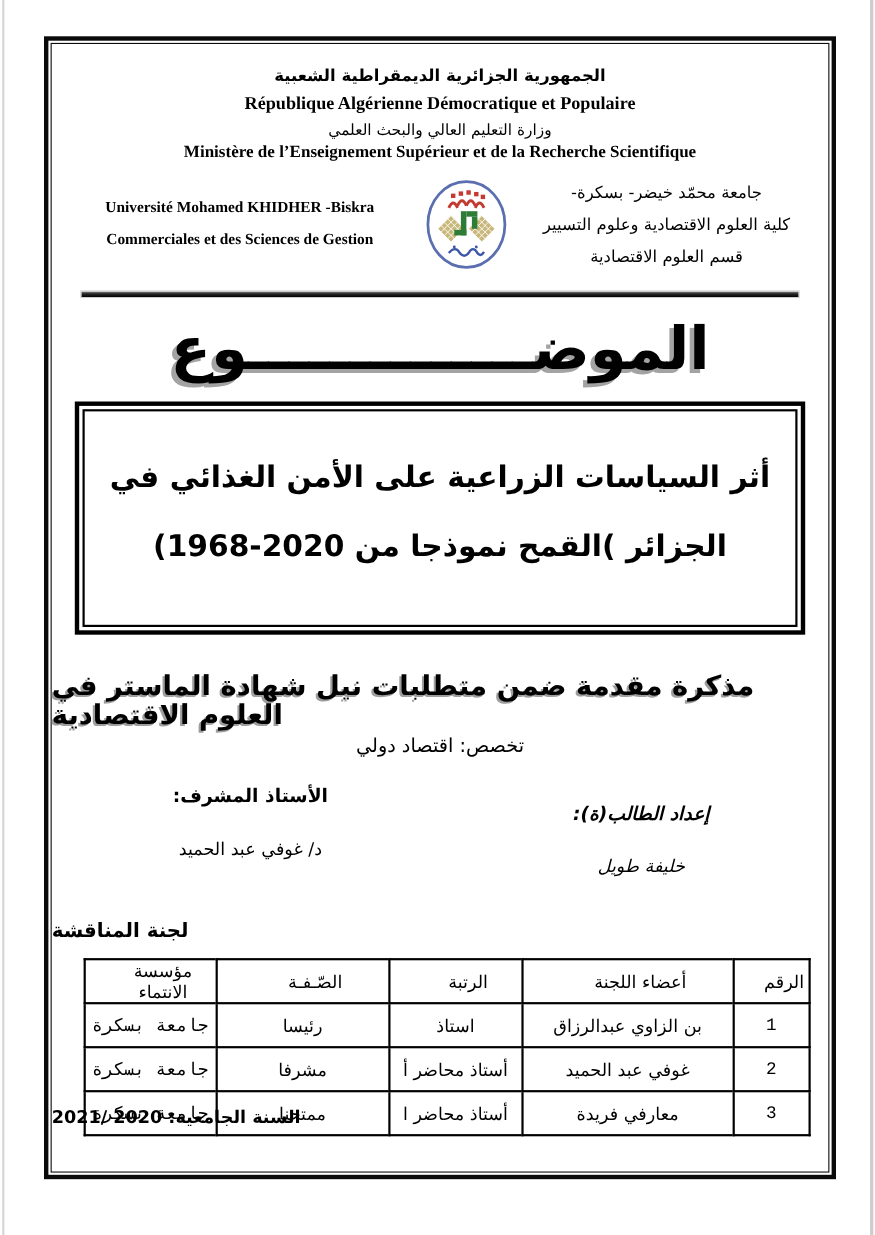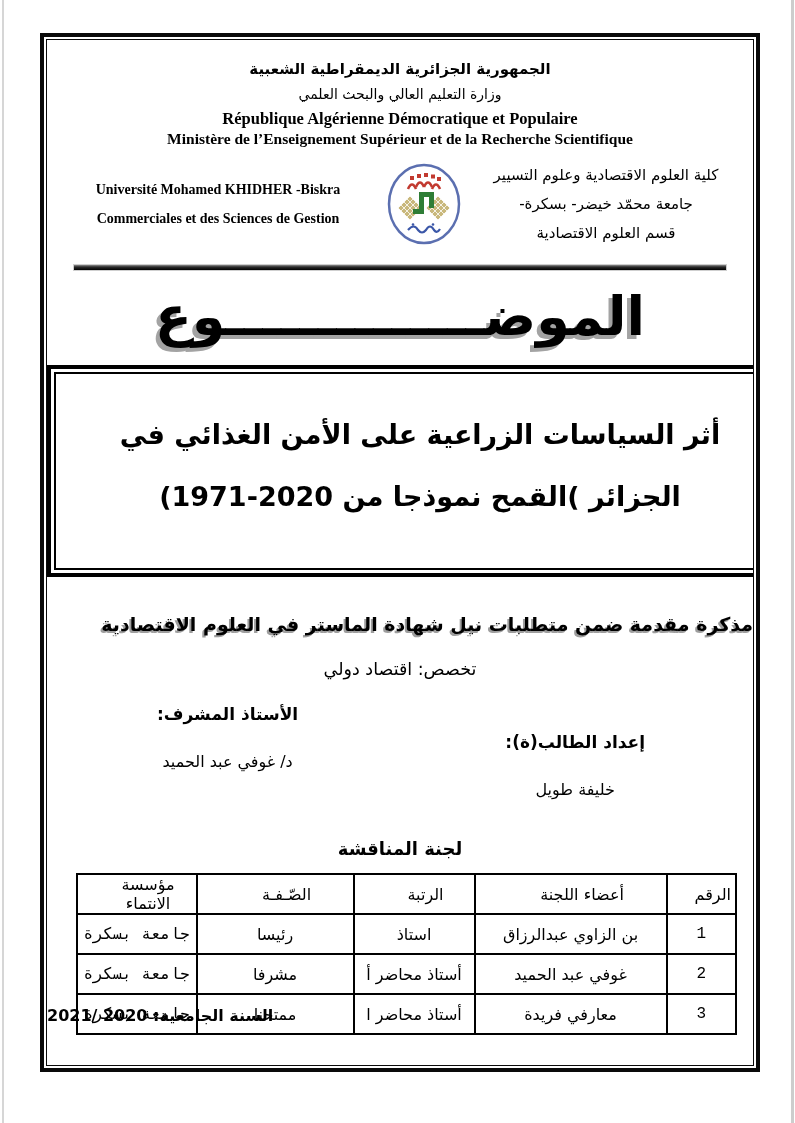--- a/index.html
+++ b/index.html
@@ -37,40 +37,40 @@
     background:linear-gradient(180deg,#8a8a8a 0%,#2b2b2b 40%,#000 100%);
     border:1px solid #cfcfcf;
   }
 
   .subject{
     direction:rtl;text-align:center;margin-top:4px;
     font-size:54px;font-weight:bold;line-height:84px;
     text-shadow:-4px 4px 0 #a3a3a3;
   }
 
-  .title-box{width:746px;margin:6px auto 0 auto;border:4px solid #000;padding:3px;box-sizing:border-box;}
+  .title-box{width:664px;margin:6px auto 0 auto;border:4px solid #000;padding:3px;box-sizing:border-box;}
   .title-box-inner{
     border:2px solid #000;direction:rtl;text-align:center;
     padding:30px 8px 40px 8px;font-weight:bold;font-size:27px;line-height:62px;
   }
   .title-box-inner div{white-space:nowrap;}
 
   .memo{
-    direction:rtl;text-align:right;margin-top:34px;
-    font-size:19px;font-weight:bold;text-shadow:-2px 2px 0 #9e9e9e;line-height:26px;
-  }
-  .specialty{direction:rtl;text-align:center;margin-top:20px;font-size:17.5px;line-height:24px;}
+    direction:rtl;text-align:left;margin-top:34px;
+    font-size:25px;font-weight:bold;text-shadow:-2px 2px 0 #9e9e9e;line-height:26px;
+  }
+  .specialty{direction:rtl;text-align:center;margin-top:4px;font-size:17.5px;line-height:24px;}
 
   .people-row{direction:rtl;display:flex;justify-content:space-between;margin-top:22px;padding:0 108px 0 110px;}
   .person{text-align:center;}
   .person .label{font-weight:bold;font-size:17px;line-height:22px;}
   .person .name{margin-top:26px;font-size:16px;line-height:22px;}
-  .person.student{margin-top:28px;}
-
-  .committee-heading{direction:rtl;text-align:center;margin-top:36px;font-size:18px;font-weight:bold;line-height:24px;}
+  .person.student{margin-top:16px;font-style:italic;}
+
+  .committee-heading{direction:rtl;text-align:left;margin-top:36px;font-size:18px;font-weight:bold;line-height:24px;}
 
   table.committee{
     direction:rtl;border-collapse:collapse;margin:12px 16px 0 auto;
   }
   table.committee th,table.committee td{
     border:2px solid #000;text-align:center;vertical-align:middle;
     font-size:16px;font-weight:normal;padding:0 4px;
   }
   table.committee th{height:31px;padding-left:27px;}
   table.committee td{height:38px;}
@@ -84,22 +84,22 @@
 </head>
 <body>
 
 <div class="scan-edge left"></div>
 <div class="scan-edge right"></div>
 
 <div class="frame">
   <div class="frame-inner">
 
     <div class="center l-republic-ar" dir="rtl">الجمهورية الجزائرية الديمقراطية الشعبية</div>
+    <div class="center l-republic-fr">République Algérienne Démocratique et Populaire</div>
     <div class="center l-ministry-ar" dir="rtl">وزارة التعليم العالي والبحث العلمي</div>
-    <div class="center l-republic-fr">République Algérienne Démocratique et Populaire</div>
     <div class="center l-ministry-fr">Ministère de l’Enseignement Supérieur et de la Recherche Scientifique</div>
 
     <div class="org-row">
       <div class="org-left">
         <div>Université Mohamed KHIDHER -Biskra</div>
         <div class="faculty">
           <div>Commerciales et des Sciences de Gestion</div>
         </div>
       </div>
       <div class="org-center">
@@ -133,34 +133,34 @@
             <rect x="38" y="30" width="10" height="5"></rect>
             <rect x="43" y="35" width="5" height="11"></rect>
             <rect x="27" y="47" width="11" height="5"></rect>
           </g>
           <path d="M22,68 q6,-7 10,0 q4,5 8,0 q4,-7 8,0 q3,4 6,-1" stroke="#3b57a8" stroke-width="2.2" fill="none"></path>
           <circle cx="27" cy="62.5" r="1.3" fill="#3b57a8"></circle>
           <circle cx="47" cy="62.5" r="1.3" fill="#3b57a8"></circle>
         </svg>
       </div>
       <div class="org-right">
+        <div>جامعة محمّد خيضر- بسكرة-</div>
         <div>كلية العلوم الاقتصادية وعلوم التسيير</div>
-        <div>جامعة محمّد خيضر- بسكرة-</div>
         <div>قسم العلوم الاقتصادية</div>
       </div>
     </div>
 
     <div class="rule"></div>
 
     <div class="subject">الموضــــــــــــــوع</div>
 
     <div class="title-box">
       <div class="title-box-inner">
         <div>أثر السياسات الزراعية على الأمن الغذائي في</div>
-        <div>الجزائر )القمح نموذجا من 2020-1971)</div>
+        <div>الجزائر )القمح نموذجا من 2020-1968)</div>
       </div>
     </div>
 
     <div class="memo">مذكرة مقدمة ضمن متطلبات نيل شهادة الماستر في العلوم الاقتصادية</div>
     <div class="specialty">تخصص: اقتصاد دولي</div>
 
     <div class="people-row">
       <div class="person student">
         <div class="label">إعداد الطالب(ة):</div>
         <div class="name">خليفة طويل</div>

